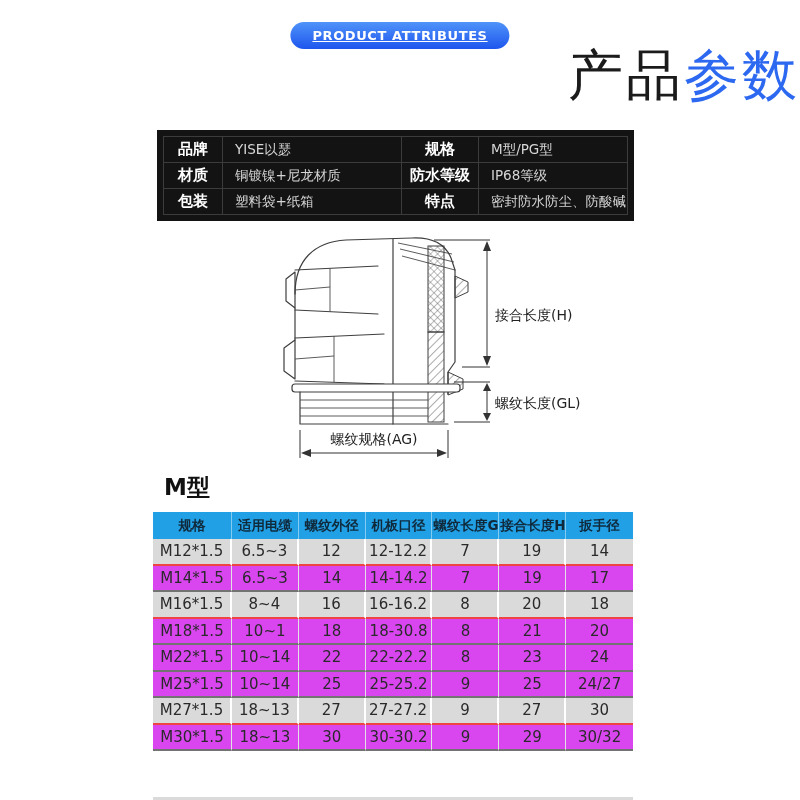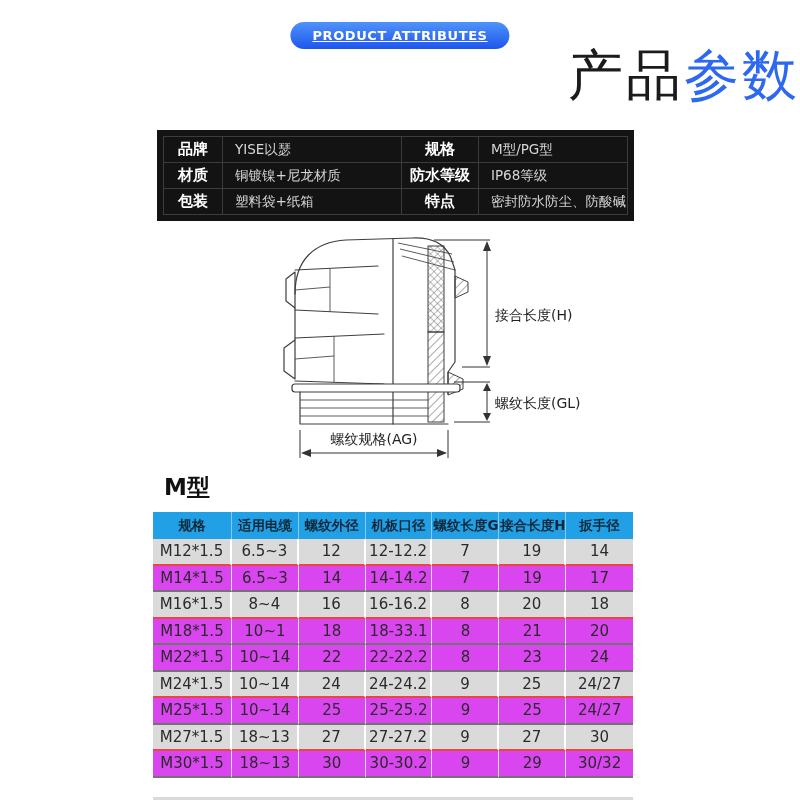--- a/index.html
+++ b/index.html
@@ -212,42 +212,33 @@
         <td>16</td>
         <td>16-16.2</td>
         <td>8</td>
         <td>20</td>
         <td>18</td>
       </tr>
       <tr class="even">
         <td>M18*1.5</td>
         <td>10~1</td>
         <td>18</td>
-        <td>18-33.1</td>
+        <td>18-30.8</td>
         <td>8</td>
         <td>21</td>
         <td>20</td>
       </tr>
       <tr class="even">
         <td>M22*1.5</td>
         <td>10~14</td>
         <td>22</td>
         <td>22-22.2</td>
         <td>8</td>
         <td>23</td>
         <td>24</td>
-      </tr>
-      <tr class="odd">
-        <td>M24*1.5</td>
-        <td>10~14</td>
-        <td>24</td>
-        <td>24-24.2</td>
-        <td>9</td>
-        <td>25</td>
-        <td>24/27</td>
       </tr>
       <tr class="even">
         <td>M25*1.5</td>
         <td>10~14</td>
         <td>25</td>
         <td>25-25.2</td>
         <td>9</td>
         <td>25</td>
         <td>24/27</td>
       </tr>

